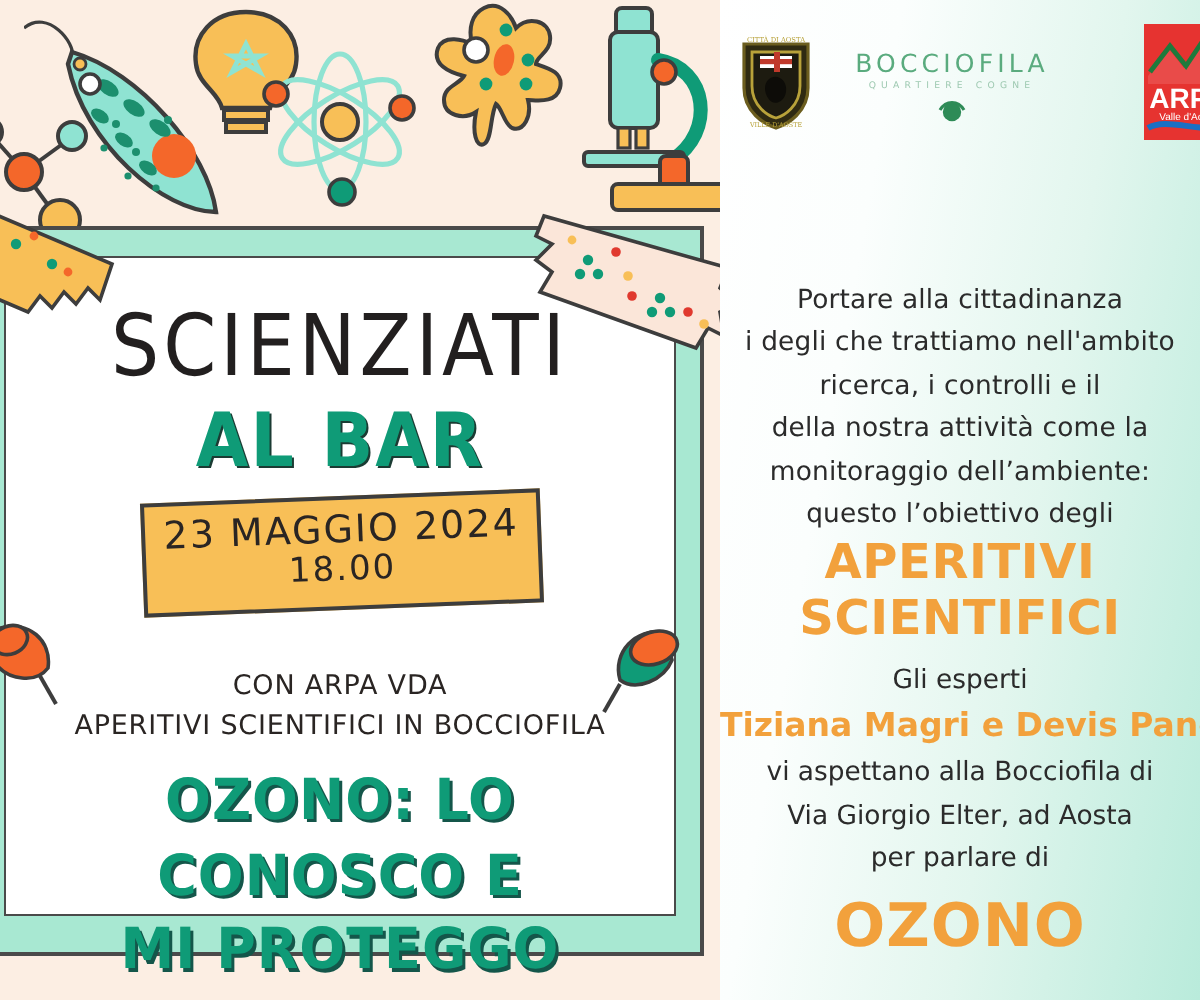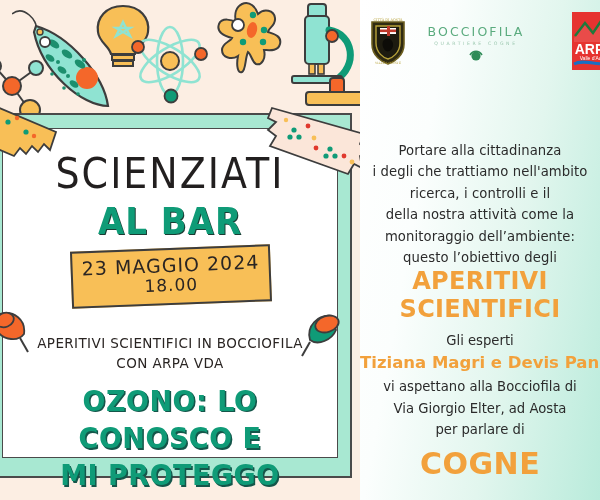--- a/index.html
+++ b/index.html
@@ -302,22 +302,22 @@
 
         <div class="title-main">SCIENZIATI</div>
         <div class="title-sub">AL BAR</div>
 
         <div class="date-box">
           <div class="date-line1">23 MAGGIO 2024</div>
           <div class="date-line2">18.00</div>
         </div>
 
         <div class="kicker">
+          <div>CON ARPA VDA</div>
           <div>APERITIVI SCIENTIFICI IN BOCCIOFILA</div>
-          <div>CON ARPA VDA</div>
         </div>
 
         <div class="topic">
           <div>OZONO: LO CONOSCO E</div>
           <div>MI PROTEGGO</div>
         </div>
 
       </div>
     </div>
 
@@ -415,18 +415,18 @@
       <span class="accent">APERITIVI</span>
       <span class="accent">SCIENTIFICI</span>
     </div>
 
     <div class="block2">
       <span class="ln">Gli esperti</span>
       <span class="names">Tiziana Magri e Devis Panont</span>
       <span class="ln">vi aspettano alla Bocciofila di</span>
       <span class="ln">Via Giorgio Elter, ad Aosta</span>
       <span class="ln">per parlare di</span>
-      <span class="ozono">COGNE</span>
+      <span class="ozono">OZONO</span>
     </div>
 
   </div>
 
 </div>
 
 </body></html>

